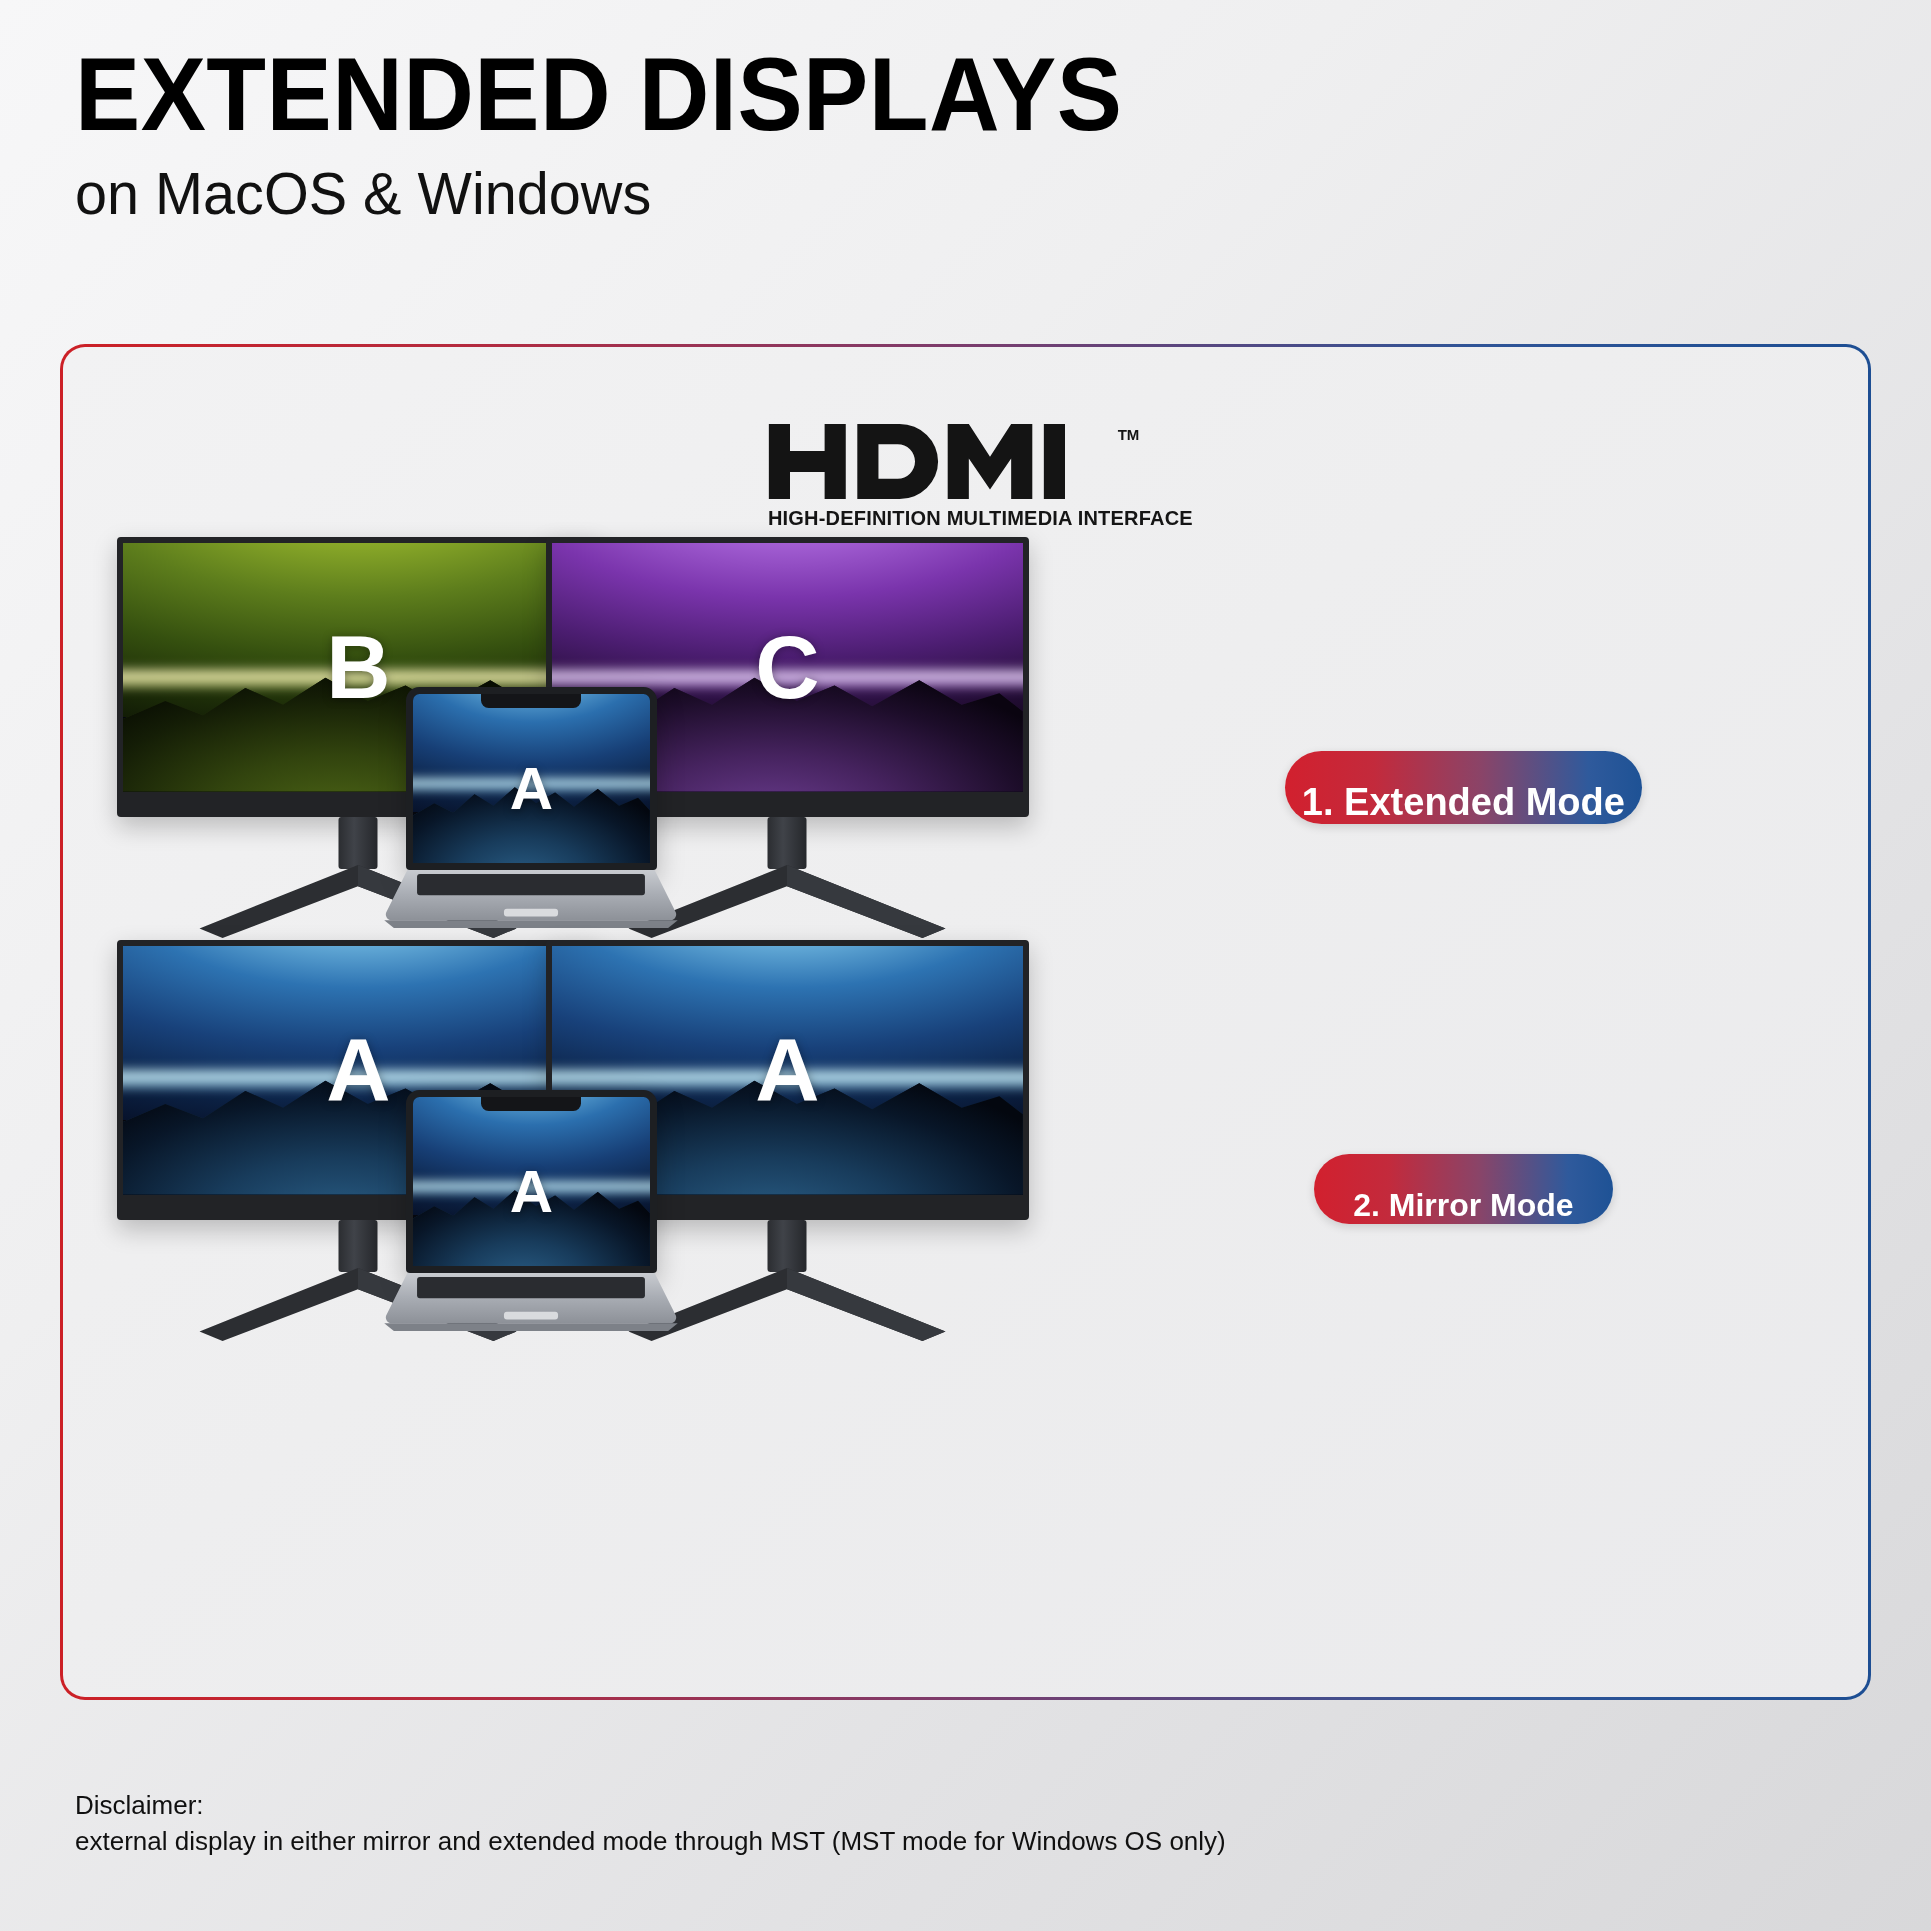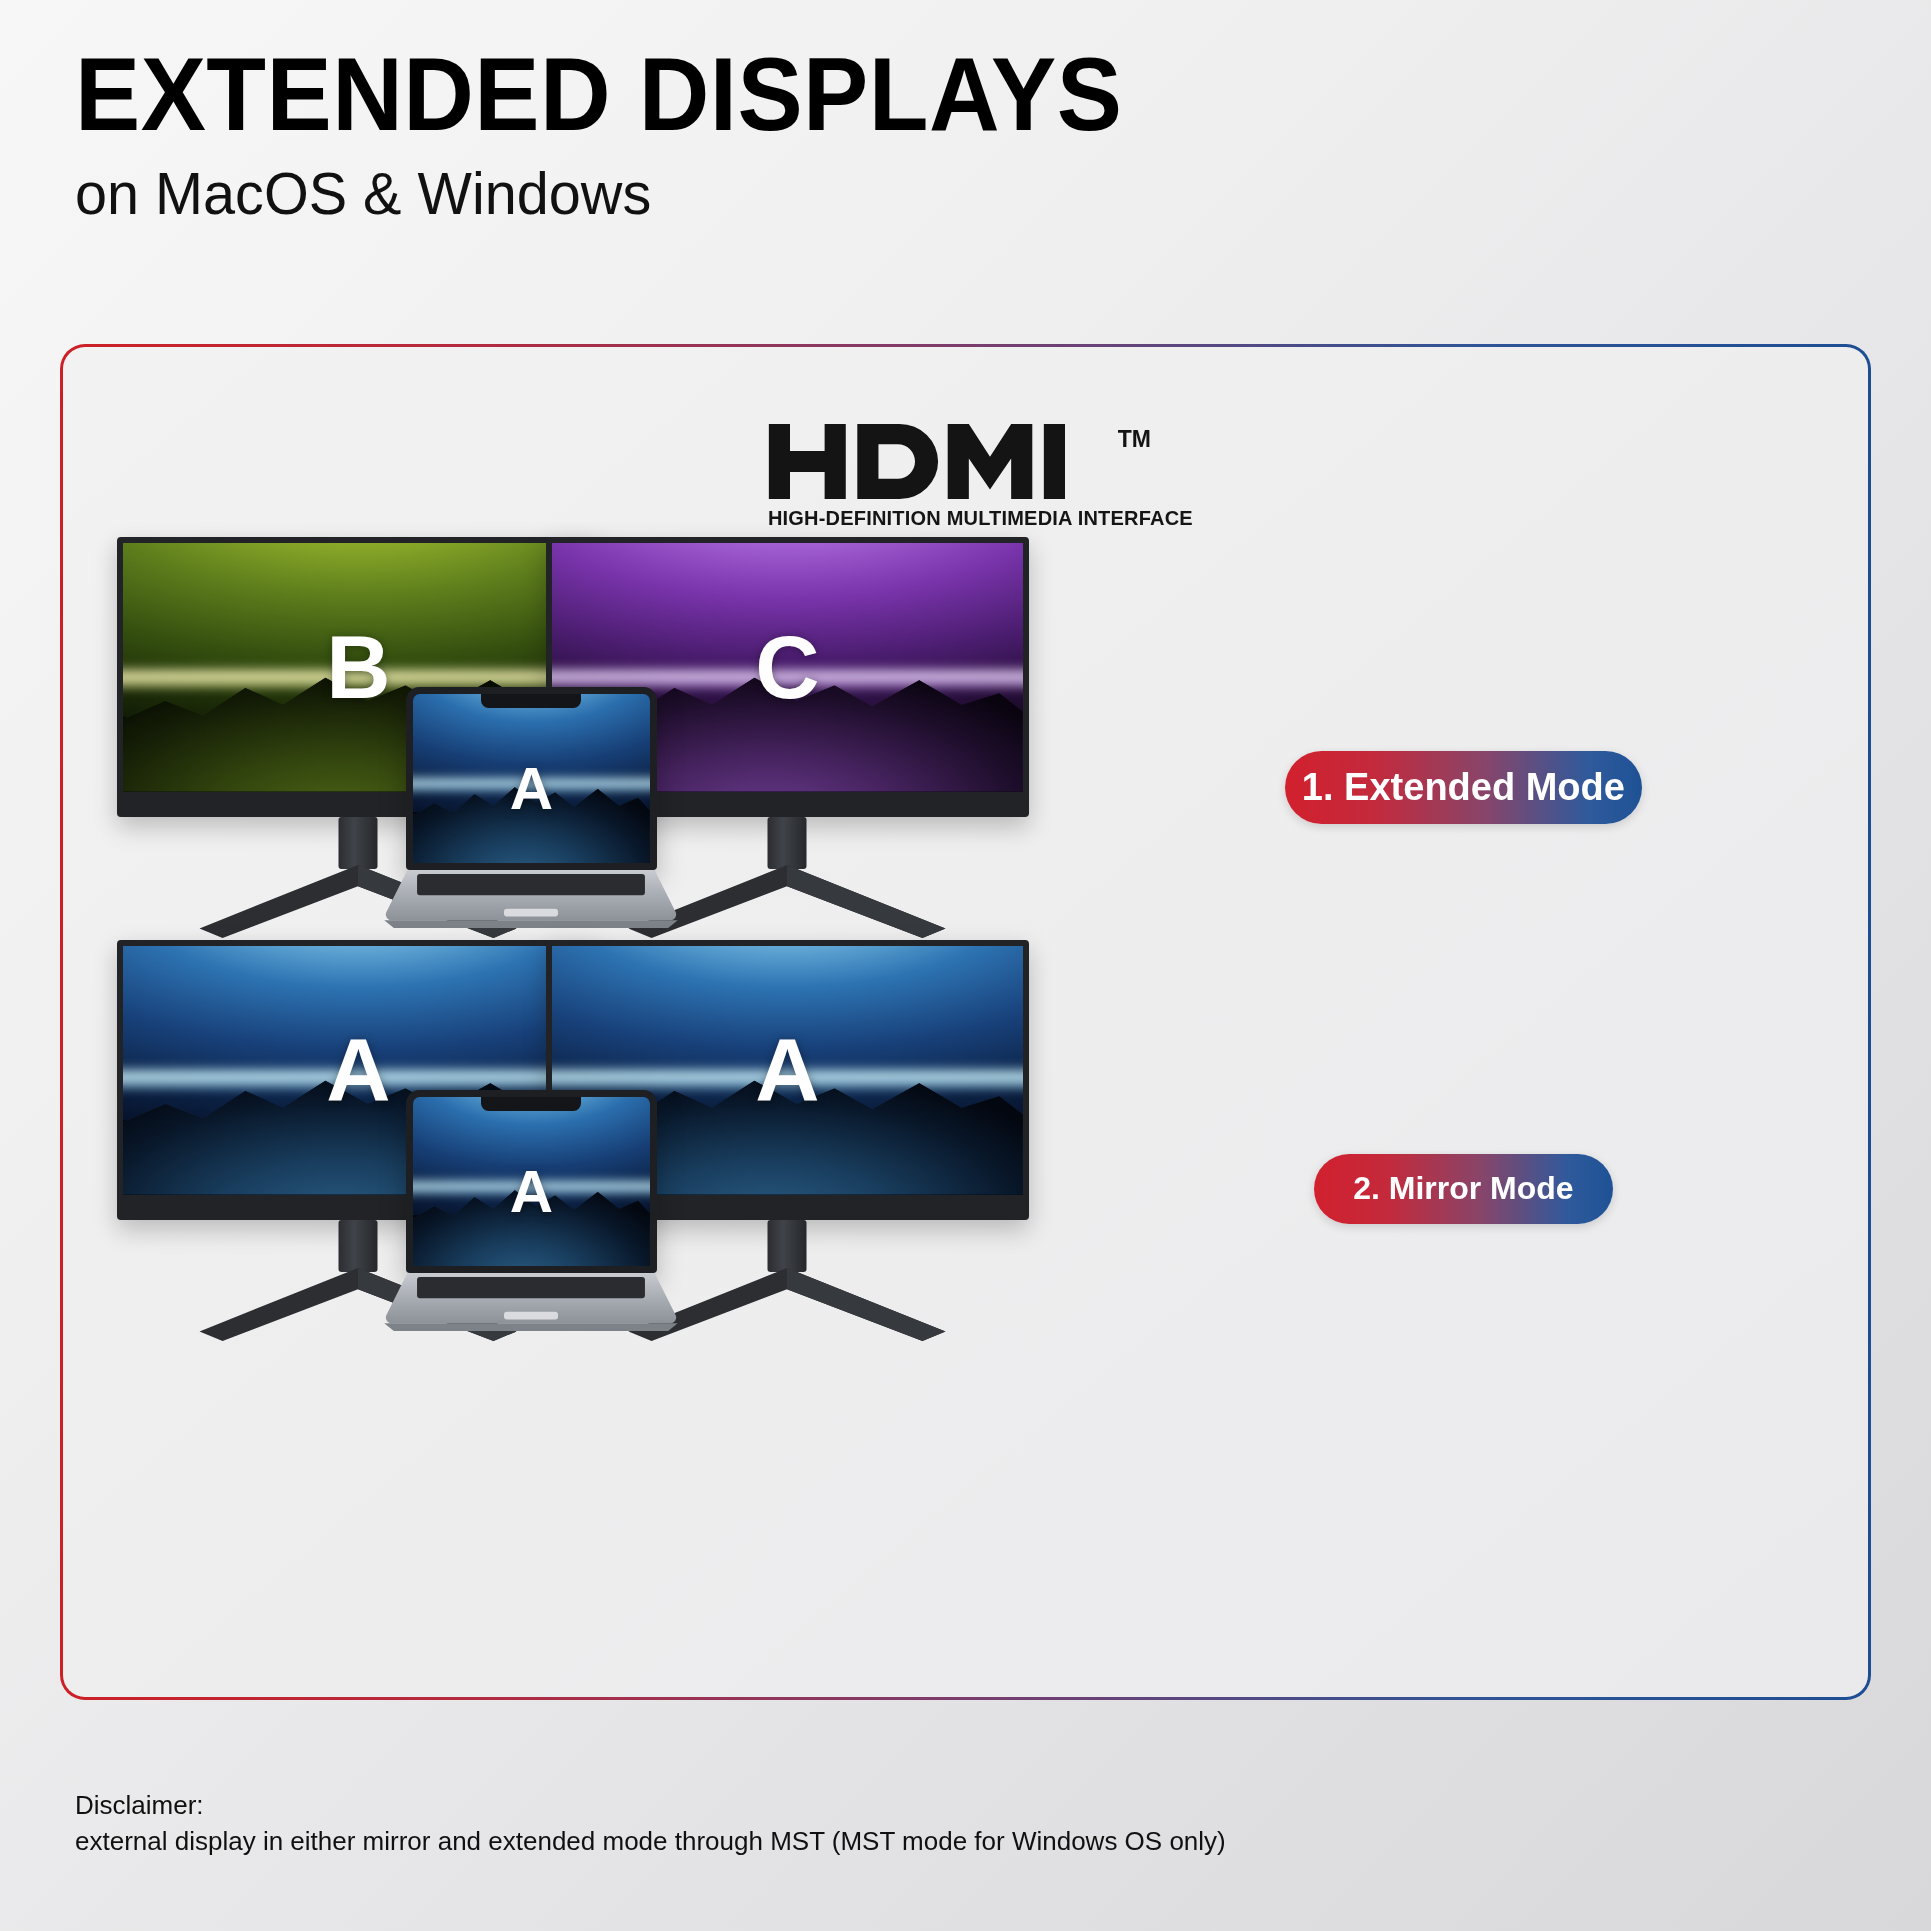--- a/index.html
+++ b/index.html
@@ -87,21 +87,21 @@
 
   #badge-hdmi { position: absolute; left: 705px; top: 77px; width: 406px; }
   #hdmi-mark {
     position: relative;
     height: 75px;
     display: flex; align-items: flex-start;
   }
   .hdmi-glyph { position: relative; height: 75px; width: 344px; }
   .hdmi-glyph svg { display: block; }
   #hdmi-tm {
-    font-size: 23px; font-weight: 700; color: #141414;
+    font-size: 15px; font-weight: 700; color: #141414;
     margin-left: 5.8px; margin-top: 1.9px;
     font-family: "Liberation Sans", sans-serif;
   }
   #hdmi-sub {
     margin-top: 7.7px;
     font-family: Liberation Sans, sans-serif;
     font-weight: 700;
     font-size: 20px;
     letter-spacing: 0.2px;
     color: #151515;
@@ -172,21 +172,21 @@
     background: #141518;
     border-radius: 0 0 7.7px 7.7px;
     z-index: 5;
   }
   .laptop .deck { position: absolute; left: 50%; transform: translateX(-50%); }
   .laptop .deck svg { display: block; }
 
   
   .mode-pill {
     position: absolute;
-    display: flex; align-items: center; justify-content: center;
+    display: flex; align-items: flex-end; justify-content: center;
     border-radius: 965px;
     background: linear-gradient(90deg, #d2202e 0%, #c32a3c 25%, #8a4468 55%, #2f5a9c 85%, #1e5295 100%);
     color: #fff;
     font-family: "Liberation Sans Narrow", "Liberation Sans", sans-serif;
     font-weight: 700;
     box-shadow: 0 2.9px 9.7px rgba(0,0,0,0.14);
     white-space: nowrap;
   }
 
   

